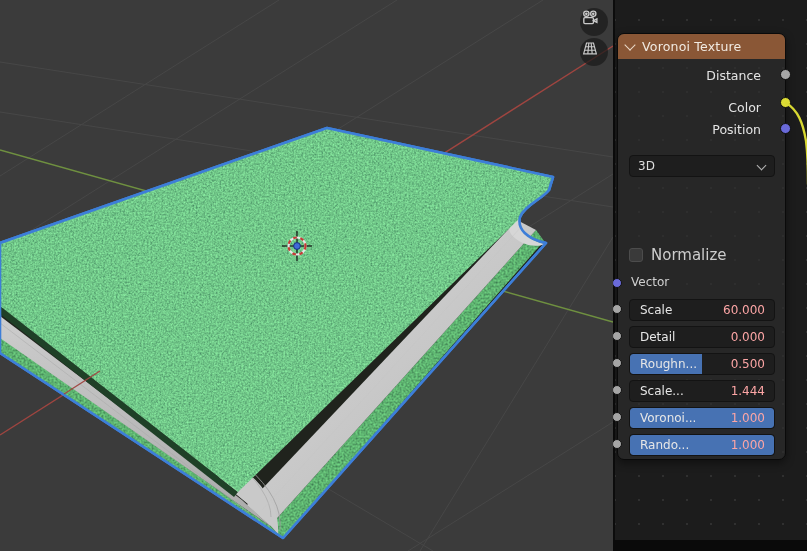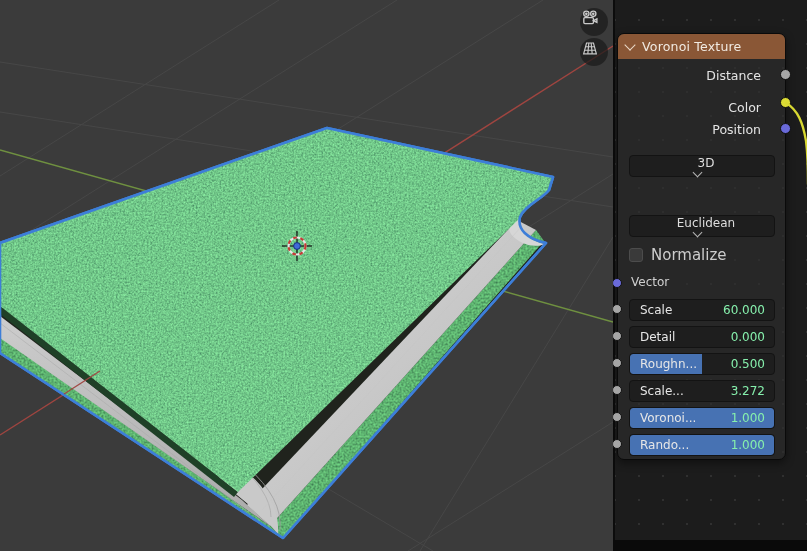--- a/index.html
+++ b/index.html
@@ -28,36 +28,36 @@
                display:flex;align-items:center;cursor:pointer;}
   #node-header .chev{width:7px;height:7px;border-left:1.6px solid #ead9c8;border-bottom:1.6px solid #ead9c8;
                      transform:rotate(-45deg);margin:-3px 8px 0 8px;}
   #node-title{font-size:12.5px;color:#f1eae2;letter-spacing:.2px;}
 
   .out-label{position:absolute;right:24px;height:16px;line-height:16px;font-size:12.5px;color:#e4e4e4;}
   .socket{position:absolute;width:11px;height:11px;border-radius:50%;border:1px solid #101010;box-sizing:border-box;cursor:crosshair;}
   .in-socket{width:10px;height:10px;}
 
   .dropdown{position:absolute;left:11px;width:146px;height:22px;background:#1e1e1e;border:1px solid #131313;
-            border-radius:4px;box-sizing:border-box;display:flex;align-items:center;cursor:pointer;flex-direction:column;}
+            border-radius:4px;box-sizing:border-box;display:flex;align-items:center;cursor:pointer;}
   .dropdown .dd-text{font-size:12px;color:#dedede;margin-left:8px;flex:1;}
   .dropdown .chev{width:6px;height:6px;border-left:1.4px solid #b5b5b5;border-bottom:1.4px solid #b5b5b5;
                   transform:rotate(-45deg);margin:-2px 9px 0 0;}
 
   #normalize-row{position:absolute;left:11px;top:213px;height:16px;display:flex;align-items:center;cursor:pointer;}
   #normalize-box{width:14px;height:14px;background:#3a3a3a;border:1px solid #4c4c4c;border-radius:3px;box-sizing:border-box;}
   #normalize-label{font-size:15px;color:#cccccc;margin-left:8px;}
   #vector-label{position:absolute;left:13px;top:241px;font-size:12px;color:#cfcfcf;}
 
   .nfield{position:absolute;left:11px;width:146px;height:22px;background:#1e1e1e;border:1px solid #131313;
           border-radius:4px;box-sizing:border-box;overflow:hidden;cursor:ew-resize;}
   .nfield .fill{position:absolute;left:0;top:0;height:100%;width:0;border-radius:3px 0 0 3px;}
   .nfield.full .fill{border-radius:3px;}
   .nfield .flabel{position:absolute;left:10px;top:0;height:20px;line-height:20px;font-size:12px;color:#e6e6e6;text-align:center;}
-  .nfield .fvalue{position:absolute;right:9px;top:0;height:20px;line-height:20px;font-size:12px;color:#86efac;}
+  .nfield .fvalue{position:absolute;right:9px;top:0;height:20px;line-height:20px;font-size:12px;color:#fca5a5;}
 </style>
 </head>
 <body>
 
 <div id="viewport">
   <svg width="613" height="551" viewBox="0 0 613 551">
     <defs>
       <filter id="grassTop" x="-5%" y="-5%" width="110%" height="110%">
         <feTurbulence type="fractalNoise" baseFrequency="0.55" numOctaves="3" seed="7" result="n"></feTurbulence>
         <feColorMatrix in="n" type="matrix" values="0 0.25 0 0 0.04  0 0.75 0 0 0.20  0 0.30 0 0 0.10  0 0 0 0 1" result="c"></feColorMatrix>
@@ -163,24 +163,20 @@
     </div>
 
     <span class="out-label" style="top:34px;">Distance</span>
     <span class="out-label" style="top:66px;">Color</span>
     <span class="out-label" style="top:88px;">Position</span>
 
     <div class="dropdown" style="top:121px;">
       <span class="dd-text">3D</span>
       <span class="chev"></span>
     </div>
-    <div class="dropdown" style="top:181px;">
-      <span class="dd-text">Euclidean</span>
-      <span class="chev"></span>
-    </div>
 
     <div id="normalize-row">
       <div id="normalize-box"></div>
       <span id="normalize-label">Normalize</span>
     </div>
 
     <span id="vector-label">Vector</span>
 
     <div class="nfield" style="top:265px;">
       <div class="fill" style="width: 0%; background-color: rgb(71, 114, 179);"></div>
@@ -193,21 +189,21 @@
       <span class="fvalue">0.000</span>
     </div>
     <div class="nfield" style="top:319px;">
       <div class="fill" style="width: 50%; background-color: rgb(71, 114, 179);"></div>
       <span class="flabel">Roughn...</span>
       <span class="fvalue">0.500</span>
     </div>
     <div class="nfield" style="top:346px;">
       <div class="fill" style="width: 0%; background-color: rgb(71, 114, 179);"></div>
       <span class="flabel">Scale...</span>
-      <span class="fvalue">3.272</span>
+      <span class="fvalue">1.444</span>
     </div>
     <div class="nfield full" style="top:373px;">
       <div class="fill" style="width: 100%; background-color: rgb(71, 114, 179);"></div>
       <span class="flabel">Voronoi...</span>
       <span class="fvalue">1.000</span>
     </div>
     <div class="nfield full" style="top:400px;">
       <div class="fill" style="width: 100%; background-color: rgb(71, 114, 179);"></div>
       <span class="flabel">Rando...</span>
       <span class="fvalue">1.000</span>

